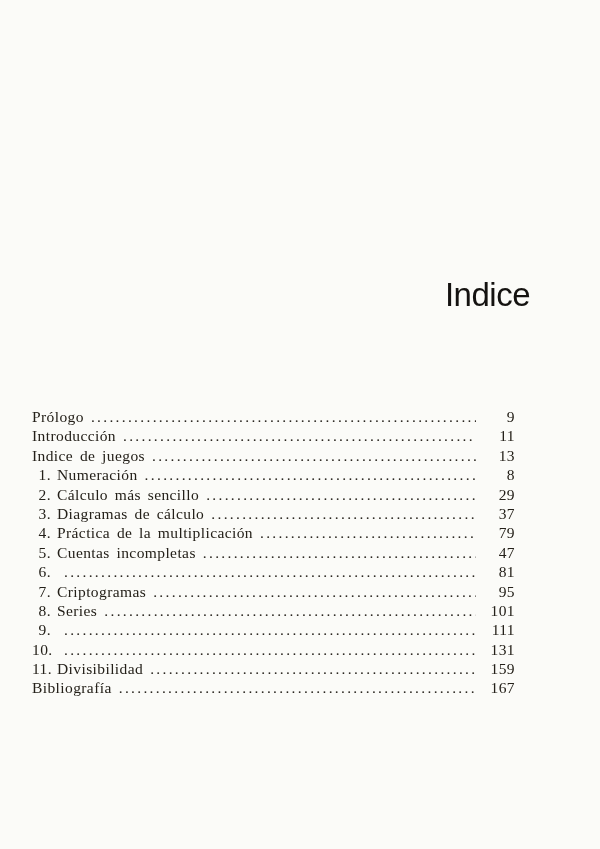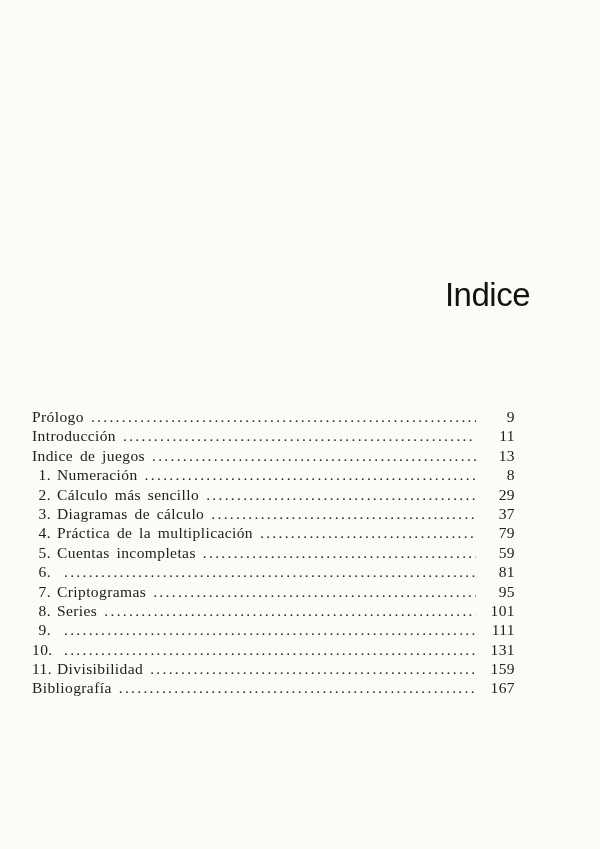--- a/index.html
+++ b/index.html
@@ -120,21 +120,21 @@
       <span class="num">4.</span>
       <span class="label">Práctica de la multiplicación</span>
       <span class="dots">........................................................................................................................</span>
       <span class="pagenum">79</span>
     </div>
 
     <div class="row">
       <span class="num">5.</span>
       <span class="label">Cuentas incompletas</span>
       <span class="dots">........................................................................................................................</span>
-      <span class="pagenum">59</span>
+      <span class="pagenum">47</span>
     </div>
 
     <div class="row">
       <span class="num">6.</span>
       <span class="dots">........................................................................................................................</span>
       <span class="pagenum">81</span>
     </div>
 
     <div class="row">
       <span class="num">7.</span>

